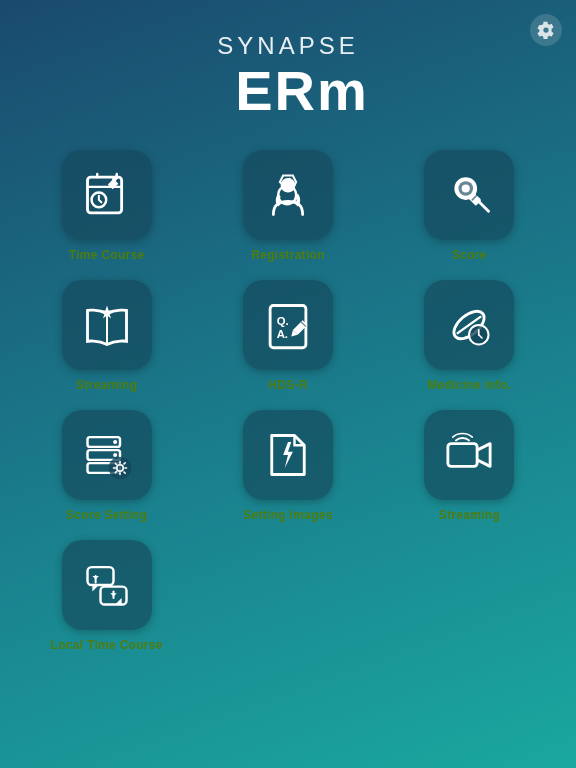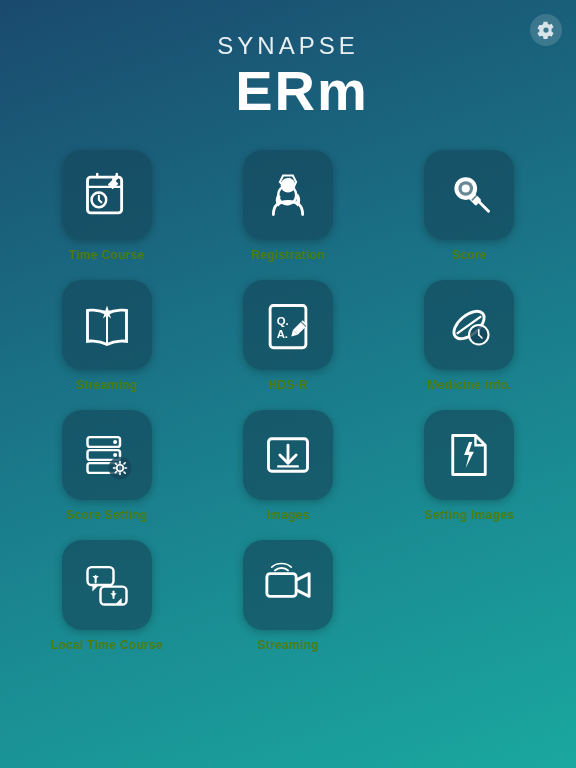--- a/index.html
+++ b/index.html
@@ -217,71 +217,59 @@
         <circle cx="42" cy="48" r="2.5" fill="white"></circle>
 
         <circle cx="48" cy="48" r="14" fill="rgba(20,70,90,0.8)"></circle>
         <circle cx="48" cy="48" r="4" fill="none" stroke="white" stroke-width="2"></circle>
         <path d="M48 40v2M48 54v2M40 48h2M54 48h2M42.3 42.3l1.4 1.4M53 53l1.4 1.4M42.3 53.7l1.4-1.4M53 43l1.4-1.4" stroke="white" stroke-width="2" stroke-linecap="round"></path>
       </svg>
     </div>
     <span class="item-label">Score Setting</span>
   </div>
 
-  <div class="grid-item">
-    <div class="icon-box">
-      <svg viewBox="0 0 64 64">
-        <rect x="8" y="12" width="48" height="40" rx="4" fill="none" stroke="white" stroke-width="3.5"></rect>
-
-        <line x1="32" y1="20" x2="32" y2="38" stroke="white" stroke-width="3.5" stroke-linecap="round"></line>
-        <polyline points="22,32 32,42 42,32" fill="none" stroke="white" stroke-width="3.5" stroke-linecap="round" stroke-linejoin="round"></polyline>
-        <line x1="20" y1="46" x2="44" y2="46" stroke="white" stroke-width="3" stroke-linecap="round"></line>
-      </svg>
-    </div>
-    <span class="item-label">Images</span>
-  </div>
 
   <div class="grid-item">
     <div class="icon-box">
       <svg viewBox="0 0 64 64">
 
         <path d="M12 8 L12 56 L52 56 L52 20 L40 8 Z" fill="none" stroke="white" stroke-width="3.5" stroke-linejoin="round"></path>
         <polyline points="40,8 40,20 52,20" fill="none" stroke="white" stroke-width="3"></polyline>
 
         <polyline points="32,16 26,32 32,32 28,48 38,28 32,28 36,16" fill="white"></polyline>
       </svg>
     </div>
     <span class="item-label">Setting Images</span>
+  </div>
+
+  <div class="grid-item">
+    <div class="icon-box">
+      <svg viewBox="0 0 64 64">
+
+        <rect x="6" y="18" width="36" height="28" rx="4" fill="none" stroke="white" stroke-width="3.5"></rect>
+        <polyline points="42,26 58,18 58,46 42,38" fill="none" stroke="white" stroke-width="3.5" stroke-linejoin="round"></polyline>
+
+        <path d="M16 14 C20 10 28 10 32 14" fill="none" stroke="white" stroke-width="2.5" stroke-linecap="round"></path>
+        <path d="M12 10 C18 4 30 4 36 10" fill="none" stroke="white" stroke-width="2" stroke-linecap="round"></path>
+      </svg>
+    </div>
+    <span class="item-label">Streaming</span>
   </div>
 
   <div class="grid-item">
     <div class="icon-box">
       <svg viewBox="0 0 64 64">
 
         <rect x="8" y="10" width="32" height="22" rx="5" fill="none" stroke="white" stroke-width="3"></rect>
         <polyline points="14,32 14,40 22,32" fill="white"></polyline>
         <line x1="18" y1="21" x2="18" y2="29" stroke="white" stroke-width="2.5" stroke-linecap="round"></line>
         <polyline points="18,25 14,21 22,21" fill="white"></polyline>
         <rect x="24" y="34" width="32" height="22" rx="5" fill="none" stroke="white" stroke-width="3"></rect>
         <line x1="40" y1="40" x2="40" y2="48" stroke="white" stroke-width="2.5" stroke-linecap="round"></line>
         <polyline points="40,46 36,42 44,42" fill="white"></polyline>
         <polyline points="50,56 50,48 42,56" fill="white"></polyline>
       </svg>
     </div>
     <span class="item-label">Local Time Course</span>
   </div>
 
-  <div class="grid-item">
-    <div class="icon-box">
-      <svg viewBox="0 0 64 64">
-
-        <rect x="6" y="18" width="36" height="28" rx="4" fill="none" stroke="white" stroke-width="3.5"></rect>
-        <polyline points="42,26 58,18 58,46 42,38" fill="none" stroke="white" stroke-width="3.5" stroke-linejoin="round"></polyline>
-
-        <path d="M16 14 C20 10 28 10 32 14" fill="none" stroke="white" stroke-width="2.5" stroke-linecap="round"></path>
-        <path d="M12 10 C18 4 30 4 36 10" fill="none" stroke="white" stroke-width="2" stroke-linecap="round"></path>
-      </svg>
-    </div>
-    <span class="item-label">Streaming</span>
-  </div>
-
 
 </div>
 
 </body></html>

